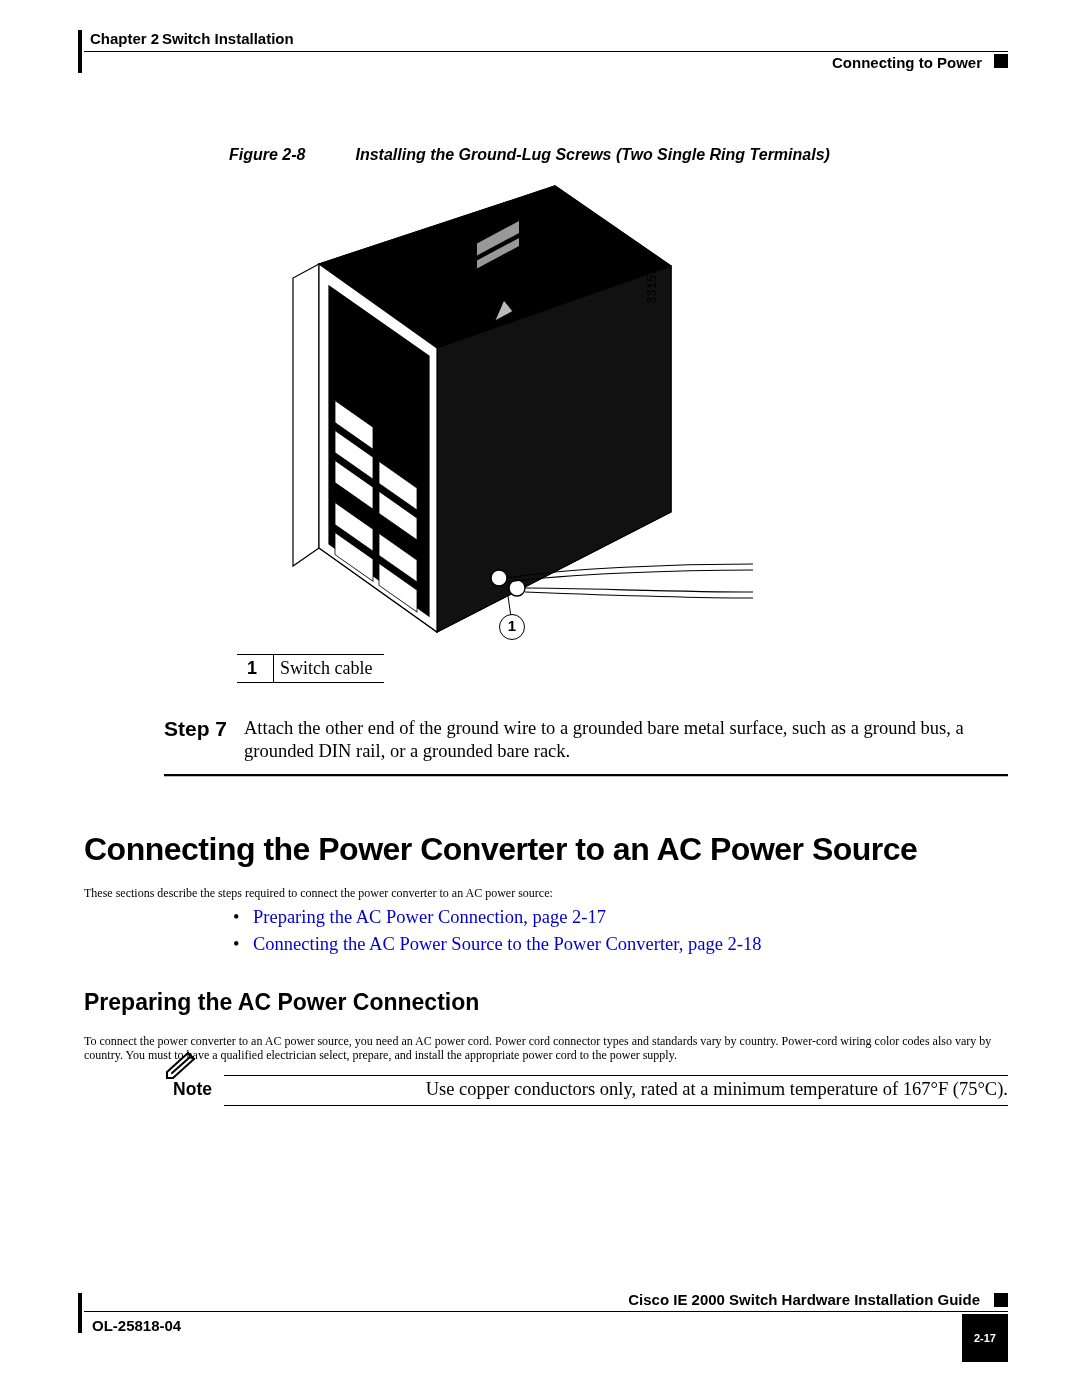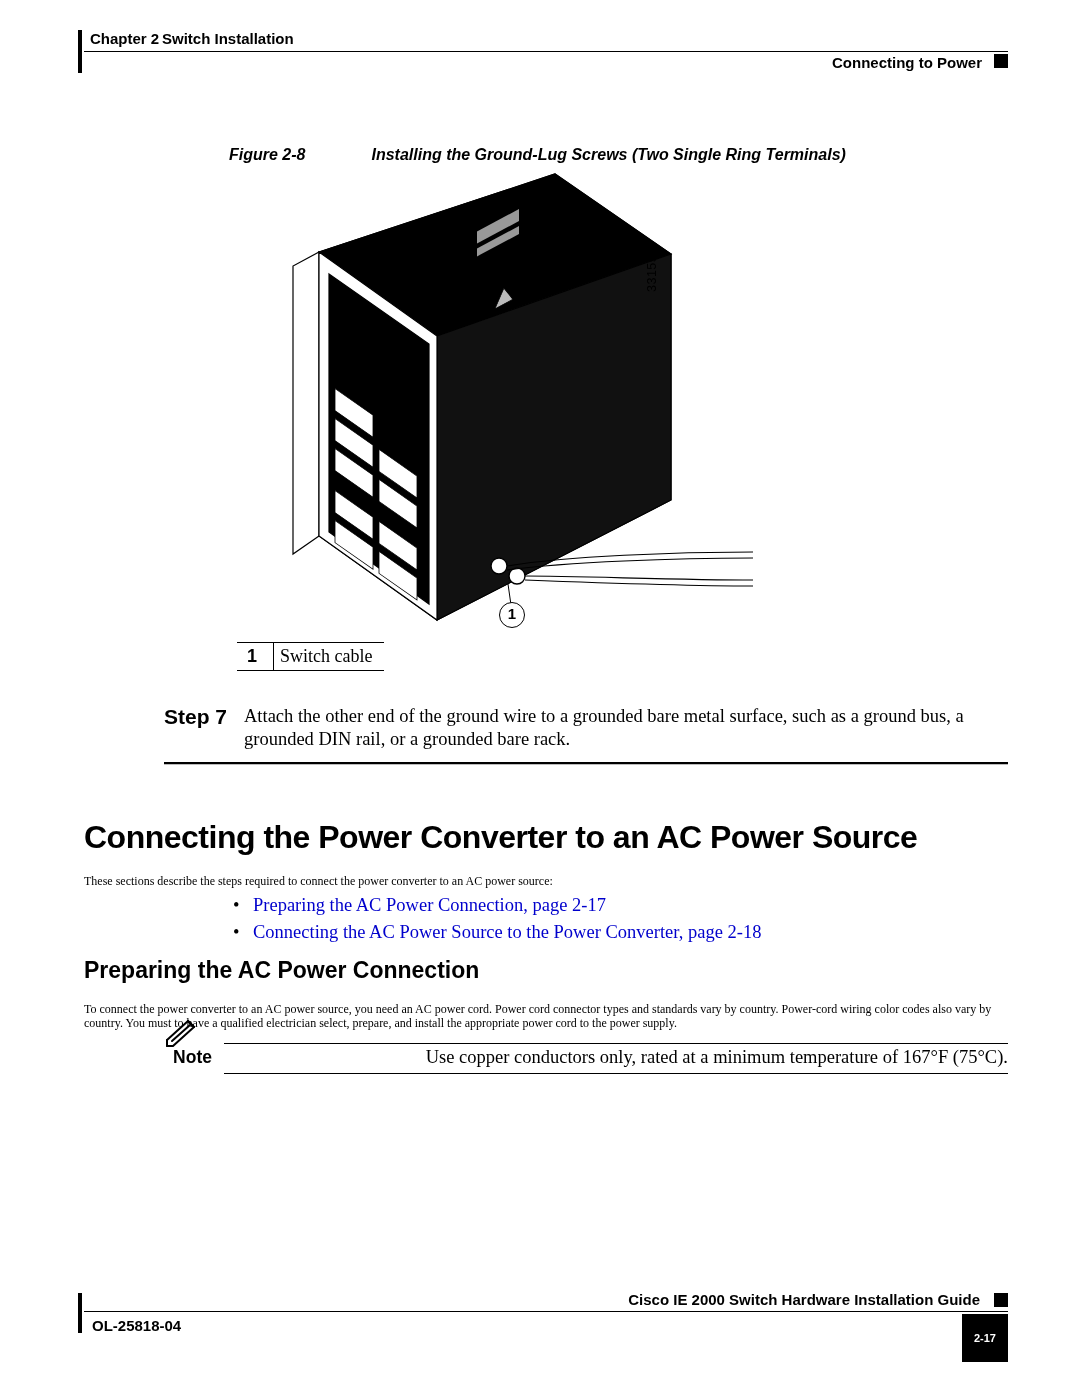--- a/index.html
+++ b/index.html
@@ -76,23 +76,23 @@
   .figure-block {
     margin-top: 74px;
     margin-left: 145px;
     width: 760px;
   }
   .figure-caption {
     font-family: Arial, Helvetica, sans-serif;
     font-weight: bold;
     font-style: italic;
     font-size: 16px;
-    margin-bottom: 0;
+    margin-bottom: 12px;
     display: flex;
-    gap: 66px;
+    gap: 50px;
   }
   .figure-image {
     width: 516px;
     height: 472px;
     position: relative;
     margin-left: 8px;
   }
   .figure-image svg { width: 516px; height: 472px; display:block; }
   .callout {
     position: absolute;
@@ -200,21 +200,21 @@
     position: absolute;
     left: -20px;
     top: 0;
   }
   .xref {
     color: #0000cc;
   }
 
   
   .h2 {
-    margin-top: 14px;
+    margin-top: 34px;
     font-family: Arial, Helvetica, sans-serif;
     font-weight: bold;
     font-size: 23px;
   }
   .note-icon {
     width: 38px;
     height: 30px;
     position: relative;
     flex-shrink: 0;
     top: -2px;

